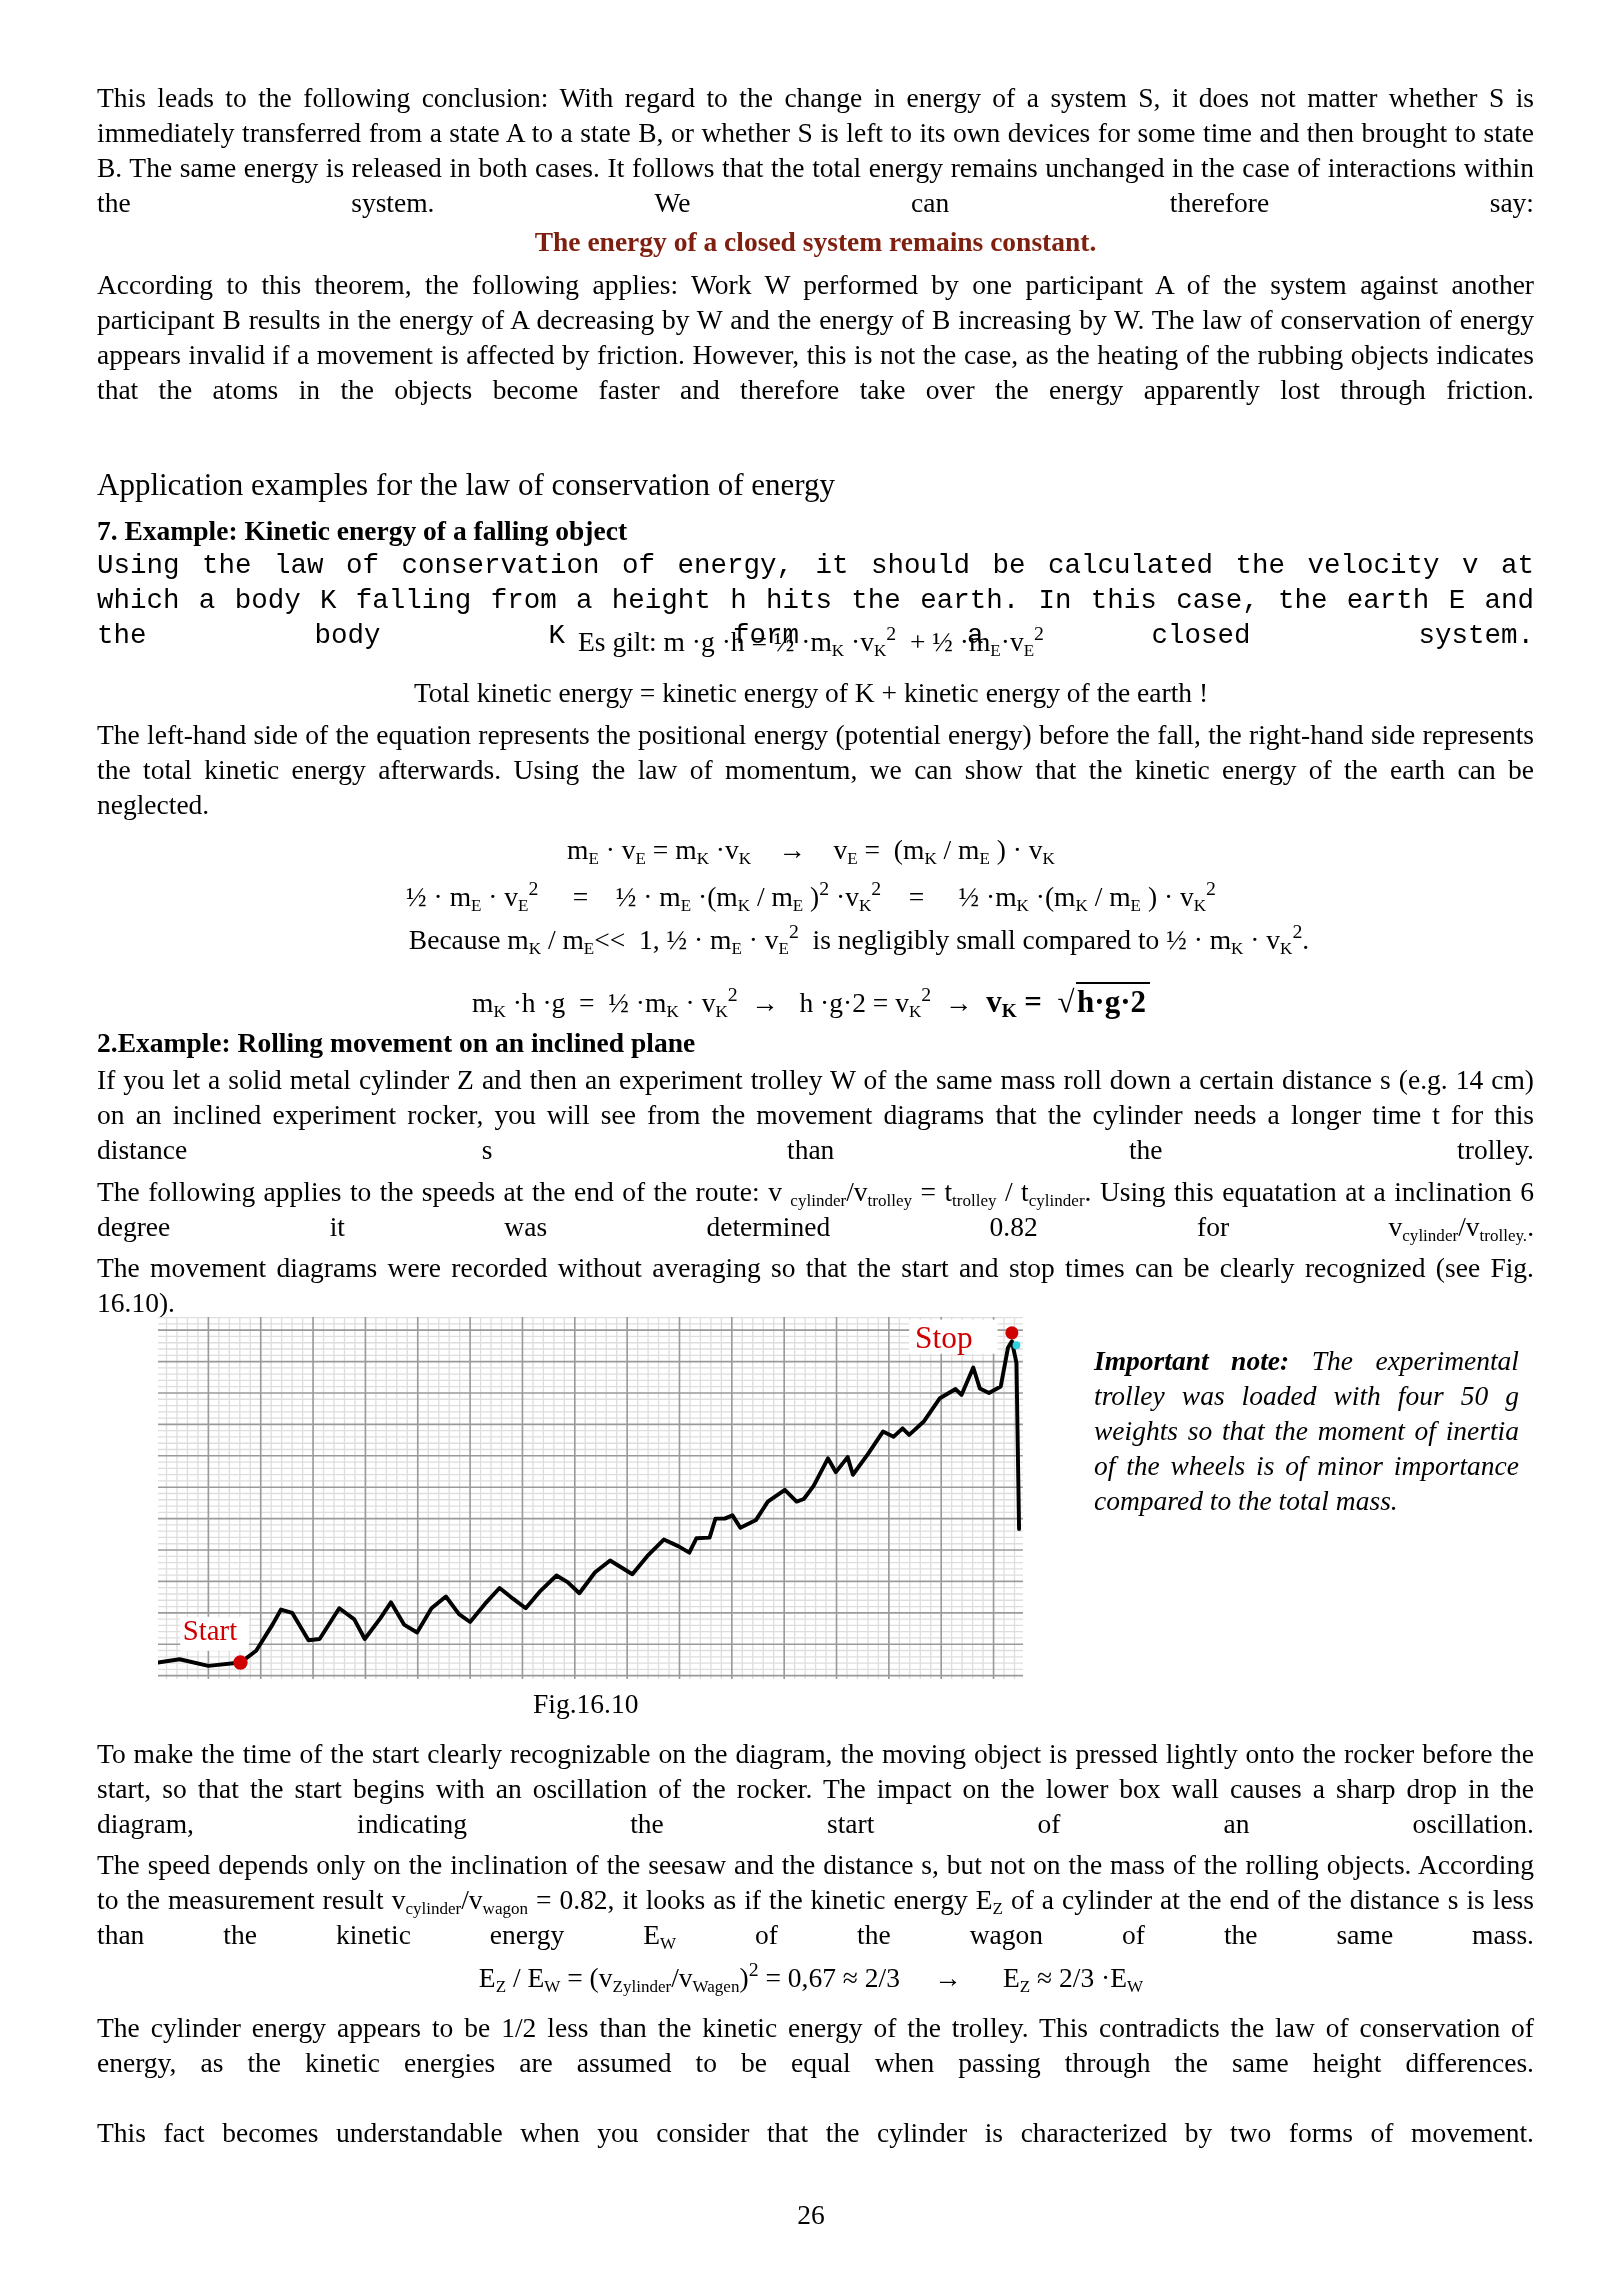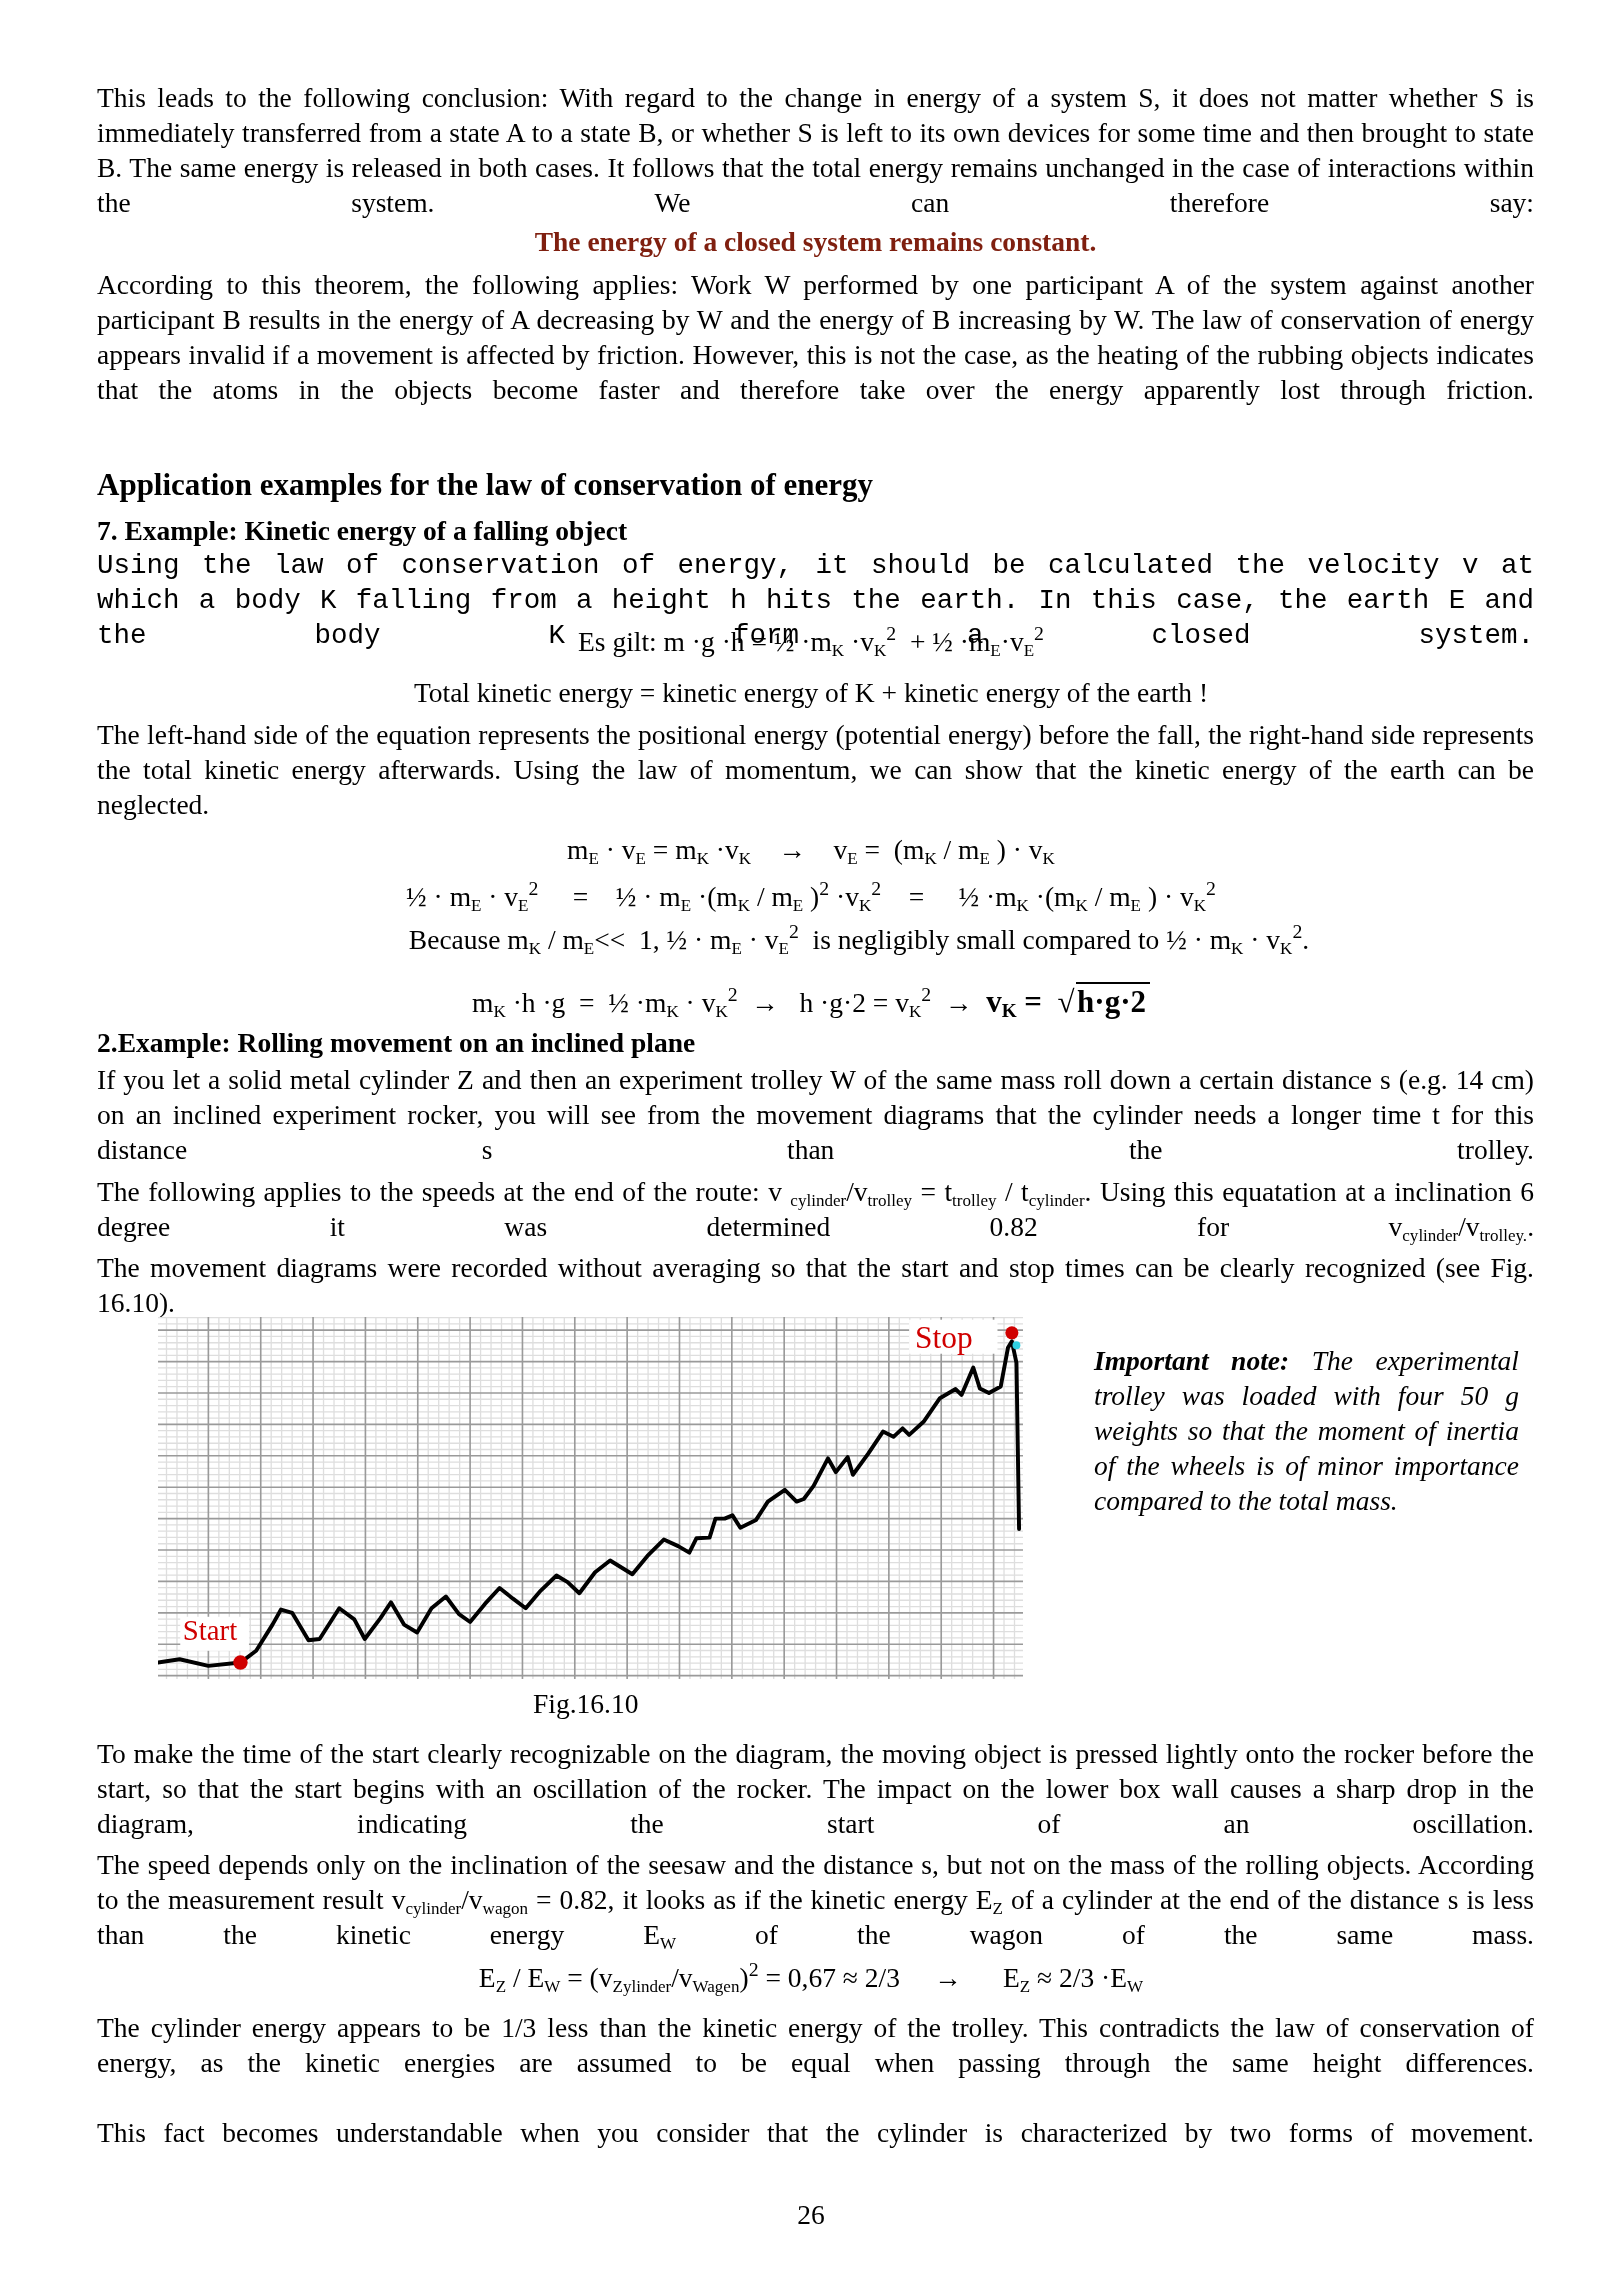--- a/index.html
+++ b/index.html
@@ -3,21 +3,21 @@
 <meta charset="utf-8">
 <style>
   html, body { margin: 0; padding: 0; background: #ffffff; }
   body { width: 1622px; height: 2295px; position: relative; overflow: hidden;
          font-family: "Liberation Serif", "DejaVu Serif", serif; color: #000; }
   .page { position: absolute; left: 0; top: 0; width: 1622px; height: 2295px; background: #fff; padding-left: 16px; }
   .blk { position: absolute; left: 97px; width: 1437px; font-size: 27.5px; line-height: 35px; }
   .just-all { text-align: justify; text-align-last: justify; }
   .center { text-align: center; left: 97px; width: 1437px; }
   .red { color: #7f1f0f; font-weight: bold; }
-  .h2 { font-size: 31px; font-weight: bold; }
+  .h2 { font-size: 31px; font-weight: normal; }
   .h3 { font-size: 27.5px; font-weight: bold; }
   sub { font-size: 0.62em; vertical-align: -0.28em; line-height: 0; }
   sup { font-size: 0.72em; vertical-align: 0.55em; line-height: 0; }
   .eq { position: absolute; left: 0; width: 1622px; text-align: center; font-size: 27.5px; line-height: 35px; white-space: pre; }
   .big { font-size: 31px; font-weight: bold; }
   .sqrt { display: inline-block; border-top: 2px solid #000; padding: 0 3.9px 0 1.3px; margin-left: 1.3px; }
   .note { position: absolute; left: 1094px; width: 425px; font-size: 27.5px; line-height: 35px; font-style: italic; text-align: justify; text-align-last: left; }
   .chart-wrap { position: absolute; left: 158px; top: 1317px; width: 865px; height: 362px; }
   .chart-wrap svg { display: block; }
   .figcap { position: absolute; left: 0; width: 1622px; top: 1686px; font-size: 27.5px; line-height: 35px; }
@@ -248,21 +248,21 @@
 
   <div class="blk just-all" style="top:1736px;">
     <span>To make the time of the start clearly recognizable on the diagram, the moving object is pressed lightly onto the rocker before the start, so that the start begins with an oscillation of the rocker. The impact on the lower box wall causes a sharp drop in the diagram, indicating the start of an oscillation.</span>
   </div>
 
   <div class="blk just-all" style="top:1847px;"><span>The speed depends only on the inclination of the seesaw and the distance s, but not on the mass of the rolling objects. According to the measurement result v</span><sub>cylinder</sub><span>/v</span><sub>wagon</sub><span> = 0.82, it looks as if the kinetic energy E</span><sub>Z</sub><span> of a cylinder at the end of the distance s is less than the kinetic energy E</span><sub>W</sub><span> of the wagon of the same mass.</span></div>
 
   <div class="eq" style="top:1960px;"><span>E</span><sub>Z</sub><span> / E</span><sub>W</sub><span> = (v</span><sub>Zylinder</sub><span>/v</span><sub>Wagen</sub><span>)</span><sup>2</sup><span> = 0,67 ≈ 2/3     →      E</span><sub>Z</sub><span> ≈ 2/3 ·E</span><sub>W</sub></div>
 
   <div class="blk just-all" style="top:2010px;">
-    <span>The cylinder energy appears to be 1/3 less than the kinetic energy of the trolley. This contradicts the law of conservation of energy, as the kinetic energies are assumed to be equal when passing through the same height differences.</span>
+    <span>The cylinder energy appears to be 1/2 less than the kinetic energy of the trolley. This contradicts the law of conservation of energy, as the kinetic energies are assumed to be equal when passing through the same height differences.</span>
   </div>
 
   <div class="blk just-all" style="top:2115px;">
     <span>This fact becomes understandable when you consider that the cylinder is characterized by two forms of movement.</span>
   </div>
 
   <div class="pageno"><span>26</span></div>
 </div>
 
 

